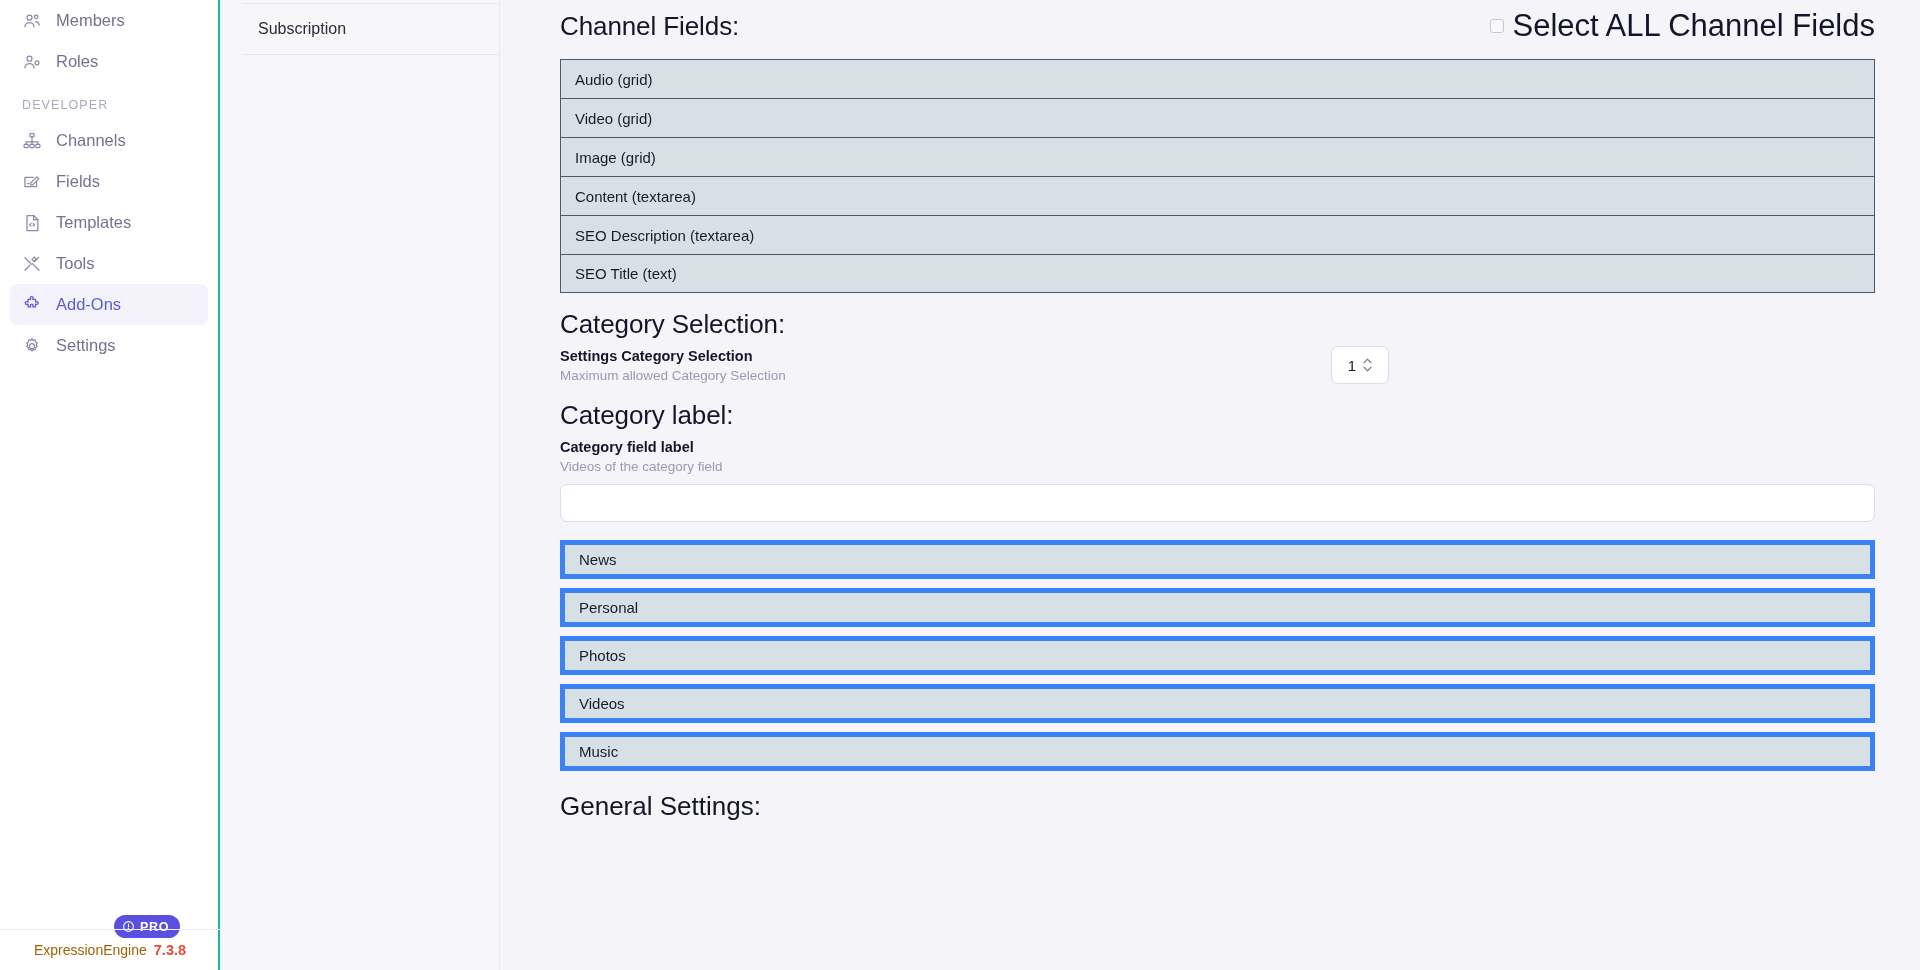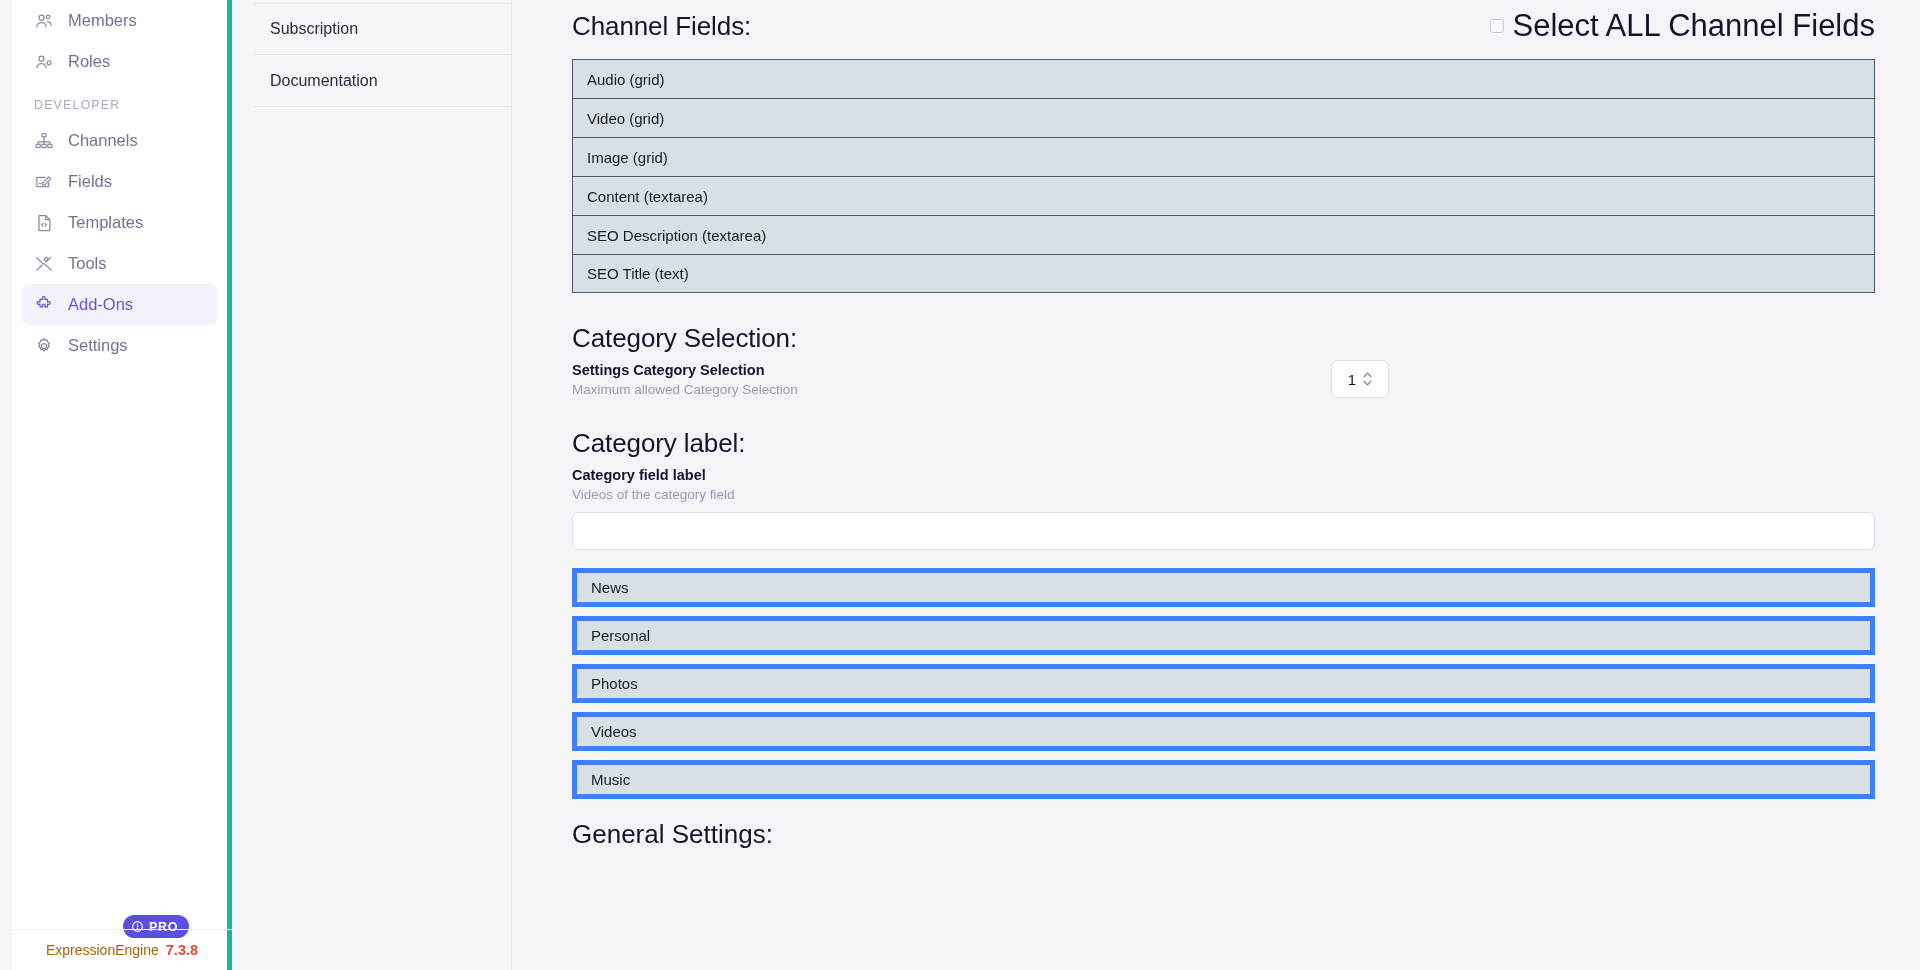--- a/index.html
+++ b/index.html
@@ -8,24 +8,23 @@
     overflow: hidden;
     font-family: "Liberation Sans", "DejaVu Sans", sans-serif;
     background: #f5f5f9;
   }
   .app { display: flex; width: 1920px; height: 970px; }
 
   
   .sidebar {
     width: 220px; height: 970px;
     background: #ffffff;
-    border-right: 5px solid #14b8a6;
+    border-right: 2px solid #14b8a6;
     position: relative;
     flex: 0 0 220px;
-    margin-left: 12px;
   }
   .nav-list { padding: 0 10px; }
   .nav-item {
     display: flex; align-items: center; gap: 14px;
     height: 41px; padding: 0 12px;
     border-radius: 7px;
     color: #737390;
     font-size: 16.5px;
     cursor: pointer;
     white-space: nowrap;
@@ -106,21 +105,21 @@
     background: #d7e0e5;
     border: 1px solid #4c5a68;
     border-bottom-width: 0;
     display: flex; align-items: center;
     padding-left: 14px;
     font-size: 15px; color: #1b1b28;
     cursor: pointer;
   }
   .field-row:last-child { border-bottom-width: 1px; }
 
-  .block { margin-top: 30px; }
+  .block { margin-top: 16px; }
   .field-label {
     font-size: 14.5px; font-weight: bold; color: #14142b;
     margin-top: 8px;
   }
   .field-desc {
     font-size: 13.5px; color: #9a9ab0; margin-top: 4px;
   }
   .row-split { display: flex; align-items: flex-start; justify-content: space-between; }
 
   .num-input {
@@ -270,23 +269,20 @@
 
     <div class="sidebar-footer">
       <span class="ee-name">ExpressionEngine</span>
       <span class="ee-ver">7.3.8</span>
     </div>
   </aside>
 
   <nav class="subnav">
     <div class="subnav-item">
       <span>Subscription</span>
-    </div>
-    <div class="subnav-item">
-      <span>Documentation</span>
     </div>
   </nav>
 
   <main class="main">
 
     <div class="sec-head-row">
       <h2 class="sec-title">Channel Fields:</h2>
       <label class="select-all">
         <span class="cbox"></span>
         <span>Select ALL Channel Fields</span>

